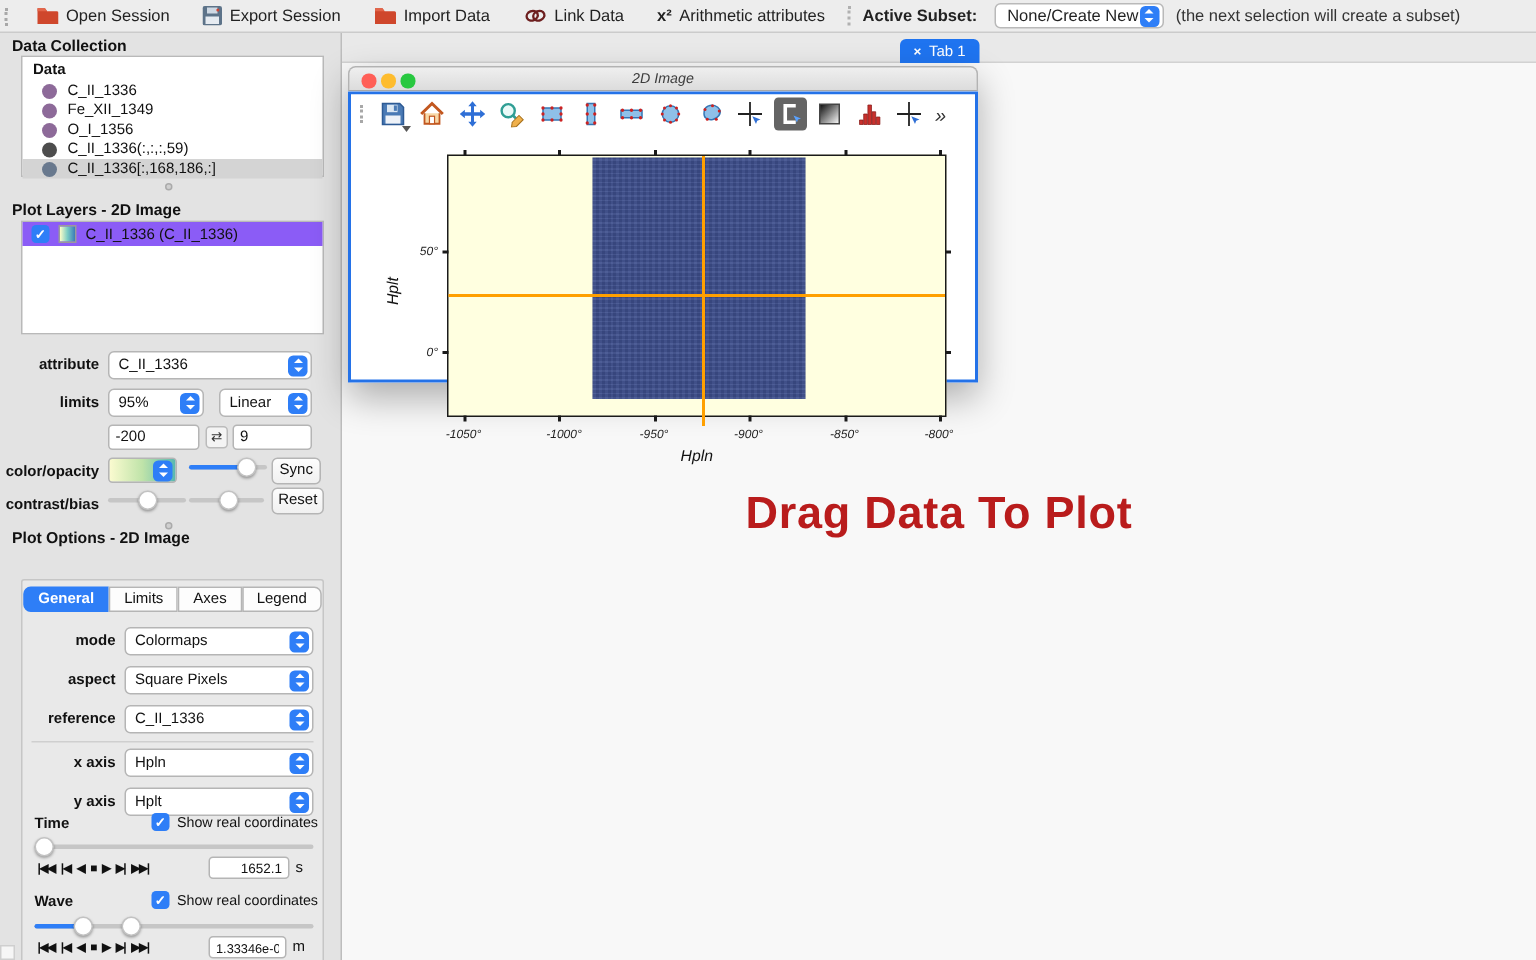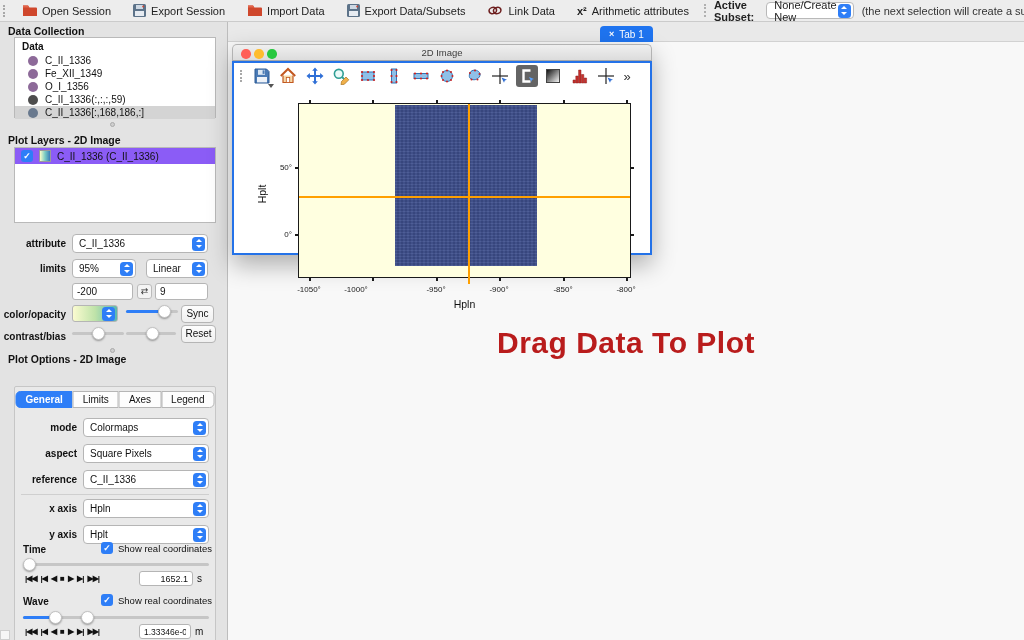--- a/index.html
+++ b/index.html
@@ -59,21 +59,21 @@
   .unit { position:absolute; font-size:10px; }
 
   
   .tab-strip { position:absolute; left:228px; top:22px; right:0; height:20px; background:#e9e9e9; border-bottom:1px solid #d2d2d2; }
   .mdi-tab { position:absolute; left:372px; top:4px; height:16px; background:#1f74f0; color:#fff; font-size:10px; border-radius:4px 4px 0 0; display:flex; align-items:center; gap:5px; padding:0 9px; }
   .mdi-tab .x { font-size:9px; font-weight:bold; }
   .canvas { position:absolute; left:228px; top:42px; right:0; bottom:0; background:#f8f8f8; }
   .watermark { position:absolute; left:0; right:0; top:284px; text-align:center; font-size:30px; font-weight:bold; color:#b91c1c; letter-spacing:.5px; }
 
   
-  .win { position:absolute; left:4px; top:2px; width:420px; height:211px; border-radius:5px 5px 3px 3px; box-shadow:0 10px 24px rgba(0,0,0,.3); }
+  .win { position:absolute; left:4px; top:2px; width:420px; height:211px; border-radius:5px 5px 3px 3px; box-shadow:0 10px 24px rgba(0,0,0,.3);font-style:italic; }
   .titlebar { position:absolute; left:0; top:0; right:0; height:17px; background:linear-gradient(#efefef,#dcdcdc); border:1px solid #b3b3b3; border-bottom:1px solid #a8a8a8; border-radius:5px 5px 0 0; }
   .lights { position:absolute; left:8px; top:4px; display:flex; gap:3.5px; }
   .light { width:9.5px; height:9.5px; border-radius:50%; }
   .win-title { text-align:center; font-size:9.5px; color:#3c3c3c; line-height:16px; }
   .win-content { position:absolute; left:0; right:0; top:17px; bottom:0; border:2px solid #2472e8; background:#fff; }
   .wt-toolbar { position:absolute; left:0; right:0; top:0; height:26px; background:#fff; display:flex; align-items:center; padding-left:6px; gap:4.5px; }
   .wt-btn { width:22px; height:22px; display:flex; align-items:center; justify-content:center; border-radius:3px; position:relative; }
   .wt-btn.active { background:#646464; }
   .save-caret { position:absolute; right:-1px; bottom:-1px; border-left:3px solid transparent; border-right:3px solid transparent; border-top:4px solid #555; }
   .wt-chev { font-size:13px; color:#333; margin-left:2px; }
@@ -119,29 +119,20 @@
     <span class="lbl">Export Session</span>
   </div>
   <div class="tb-item">
     <svg width="15" height="13" viewBox="0 0 15 13">
         <path d="M1 1.5h5l1.4 2H14a1 1 0 0 1 1 1V12H1z" fill="#cf472c"></path>
         <path d="M1 1.5h5l1.4 2H1z" fill="#e2654a"></path>
       </svg>
     <span class="lbl">Import Data</span>
   </div>
   <div class="tb-item">
-    <svg width="13" height="13" viewBox="0 0 13 13">
-        <rect width="13" height="13" rx="1.5" fill="#5d7389"></rect>
-        <rect x="3" y="1" width="7" height="4" fill="#cfd9e4"></rect>
-        <rect x="2" y="7" width="9" height="5" fill="#e6ebf1"></rect>
-        <circle cx="10.2" cy="2.6" r="1" fill="#cc4433"></circle>
-      </svg>
-    <span class="lbl">Export Data/Subsets</span>
-  </div>
-  <div class="tb-item">
     <svg width="16" height="13" viewBox="0 0 16 13">
         <g fill="none" stroke="#6d1f1f" stroke-width="1.6">
           <ellipse cx="5.8" cy="6.5" rx="3.8" ry="3.1" transform="rotate(-22 5.8 6.5)"></ellipse>
           <ellipse cx="10.2" cy="6.5" rx="3.8" ry="3.1" transform="rotate(-22 10.2 6.5)"></ellipse>
         </g>
       </svg>
     <span class="lbl">Link Data</span>
   </div>
   <div class="tb-item">
     <span class="x2">x²</span>
@@ -502,21 +493,21 @@
             <span class="tick-t" style="left:137px;"></span>
             <span class="tick-t" style="left:200px;"></span>
             <span class="tick-t" style="left:264px;"></span>
             <span class="tick-t" style="left:327px;"></span>
           <span class="tick-l" style="top:63px;"></span>
             <span class="tick-l" style="top:130px;"></span>
           <span class="tick-r" style="top:63px;"></span>
             <span class="tick-r" style="top:130px;"></span>
 
           <span class="xlab" style="left:10px;">-1050°</span>
-          <span class="xlab" style="left:57px;">-1000°</span>
+          <span class="xlab" style="left:77px;">-1000°</span>
           <span class="xlab" style="left:137px;">-950°</span>
           <span class="xlab" style="left:200px;">-900°</span>
           <span class="xlab" style="left:264px;">-850°</span>
           <span class="xlab" style="left:327px;">-800°</span>
 
           <span class="ylab" style="top:59px;">50°</span>
           <span class="ylab" style="top:126px;">0°</span>
 
           <div class="axis-x">Hpln</div>
           <div class="axis-y">Hplt</div>

